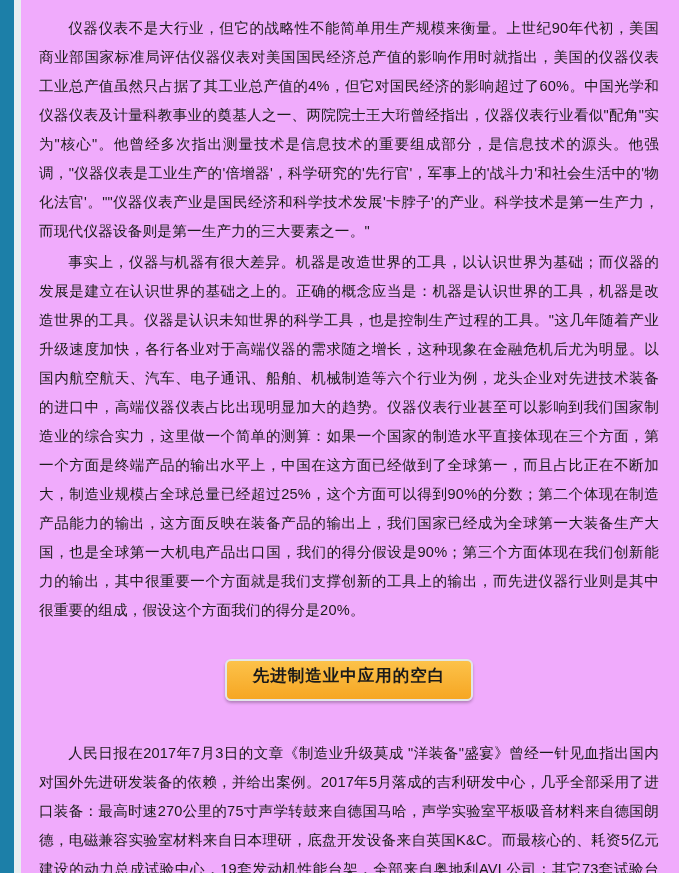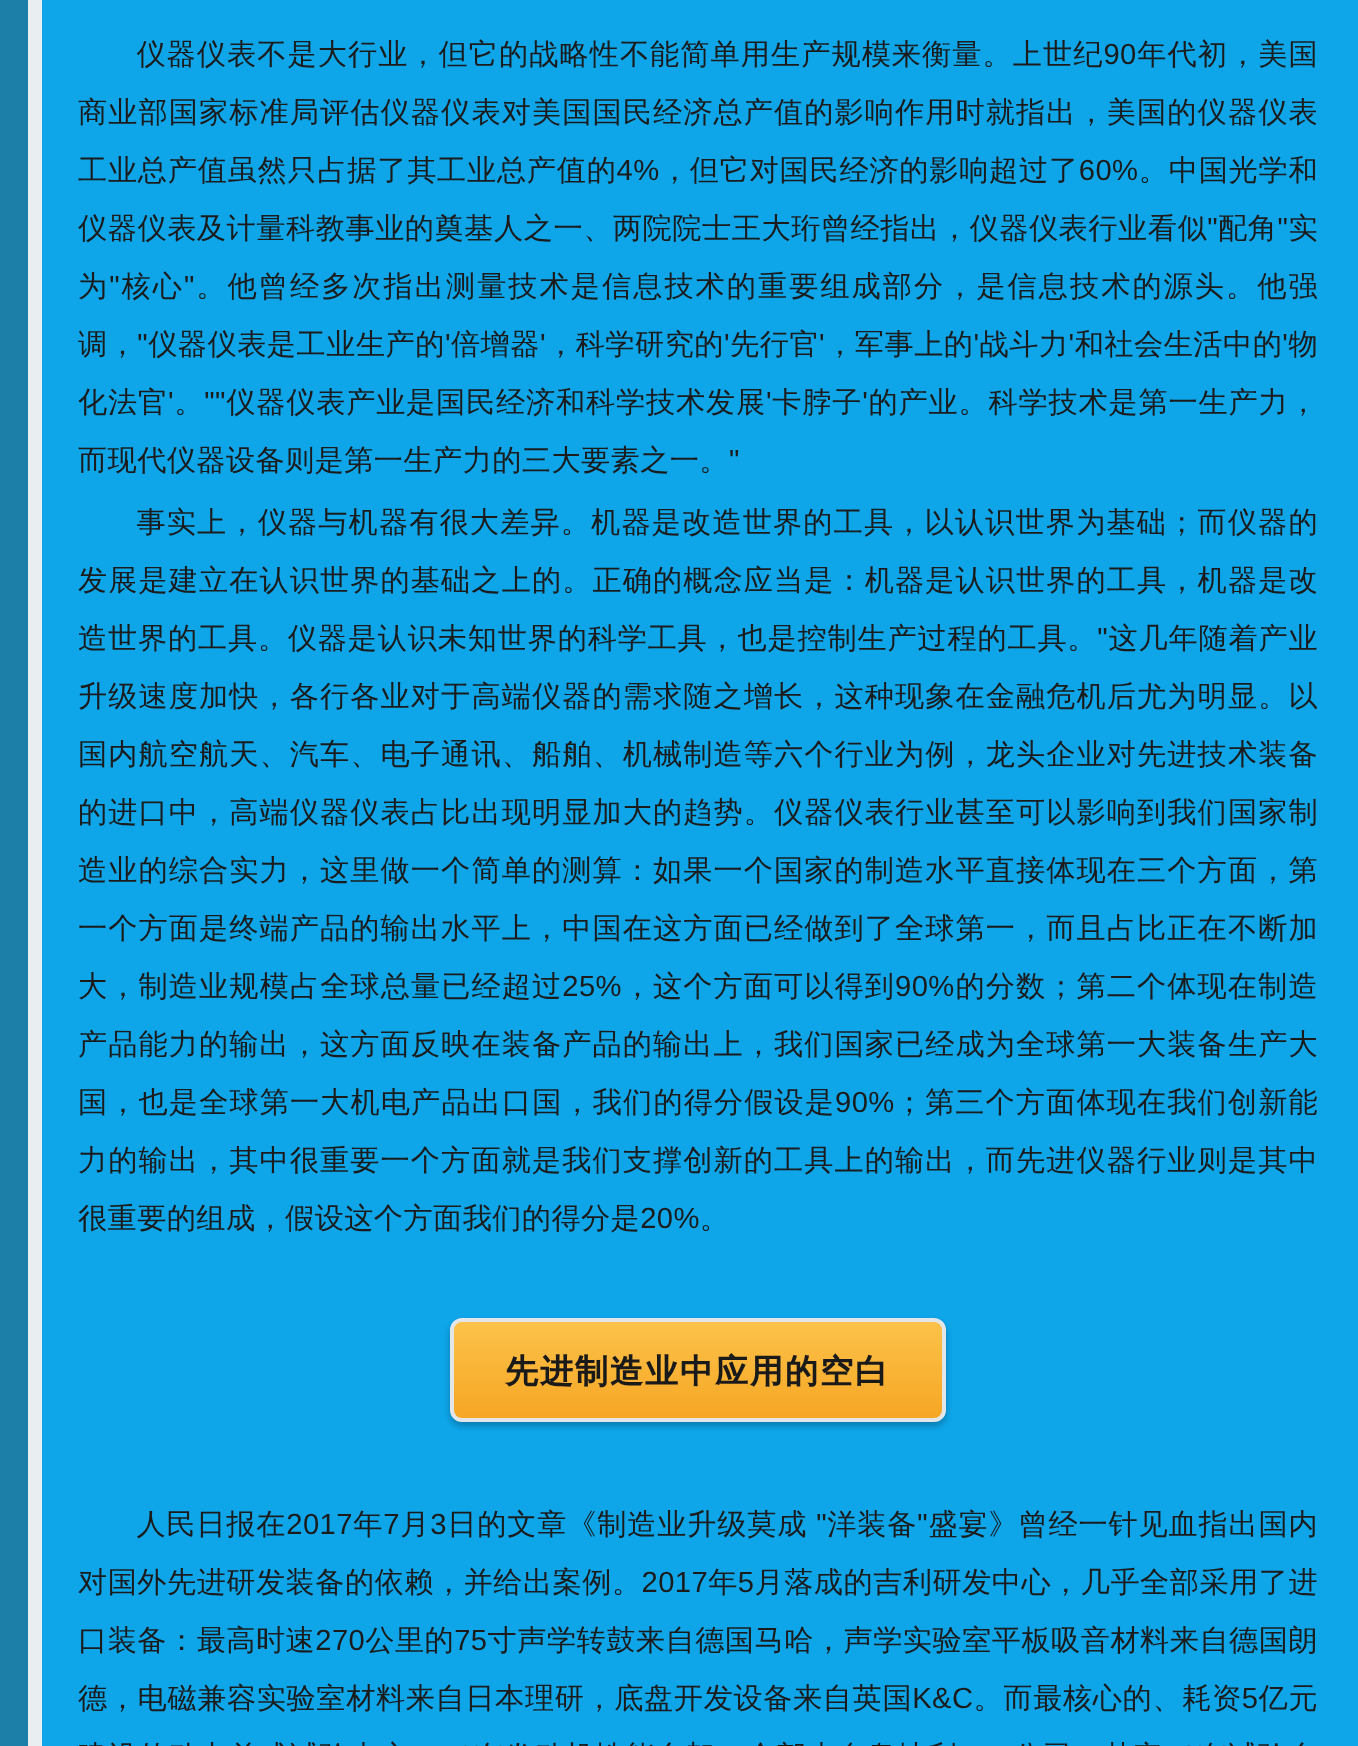--- a/index.html
+++ b/index.html
@@ -10,21 +10,21 @@
     width: 679px;
     height: 873px;
     background: #ffffff;
     font-family: "Liberation Sans", sans-serif;
     overflow: hidden;
   }
   .page {
     position: relative;
     width: 679px;
     height: 873px;
-    background: #0ea5e9;
+    background: #f0abfc;
     box-sizing: border-box;
   }
   
   .left-rail {
     position: absolute;
     left: 0;
     top: 0;
     width: 14px;
     height: 873px;
     background: #1c7fa8;
@@ -58,21 +58,21 @@
   }
   .heading-wrap {
     margin: 34px 0 30px 0;
     display: flex;
     justify-content: center;
     align-items: center;
   }
   .heading-btn {
     position: relative;
     display: inline-block;
-    padding: 14px 26px 12px 26px;
+    padding: 4px 26px 12px 26px;
     background: #fbb034;
     background: linear-gradient(#fcc24a, #f6a623);
     border: 2px solid #e2e6e8;
     border-radius: 6px;
     box-shadow: 0 2px 3px rgba(0,0,0,0.25);
   }
   .heading-btn .txt {
     font-size: 16.5px;
     font-weight: bold;
     color: #1a1a1a;

